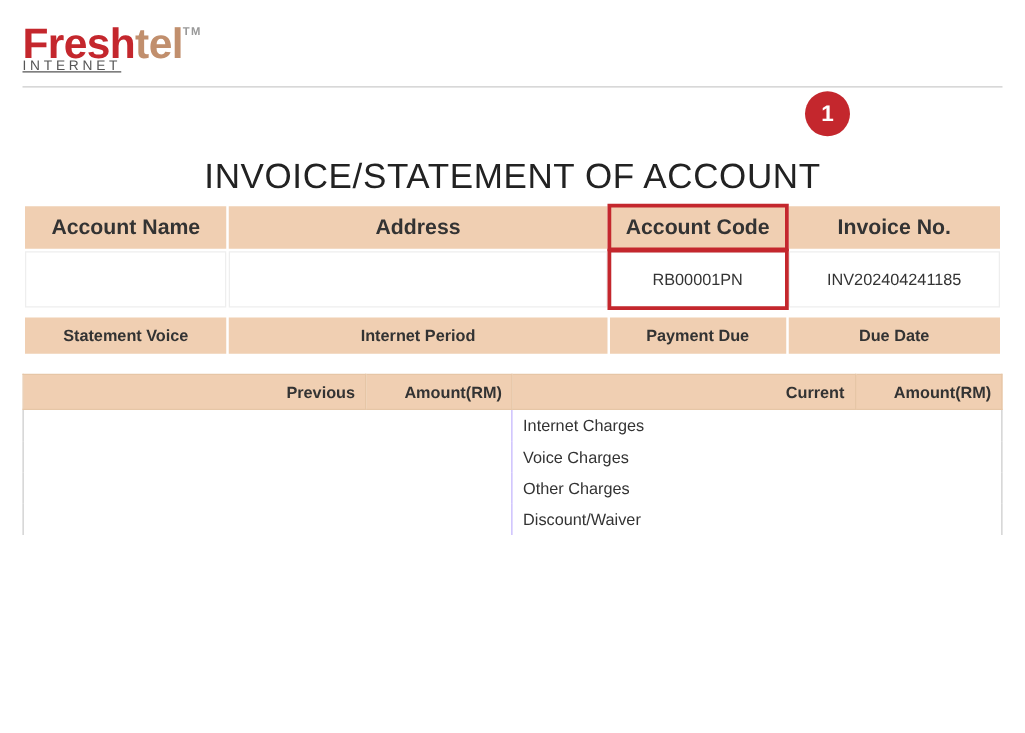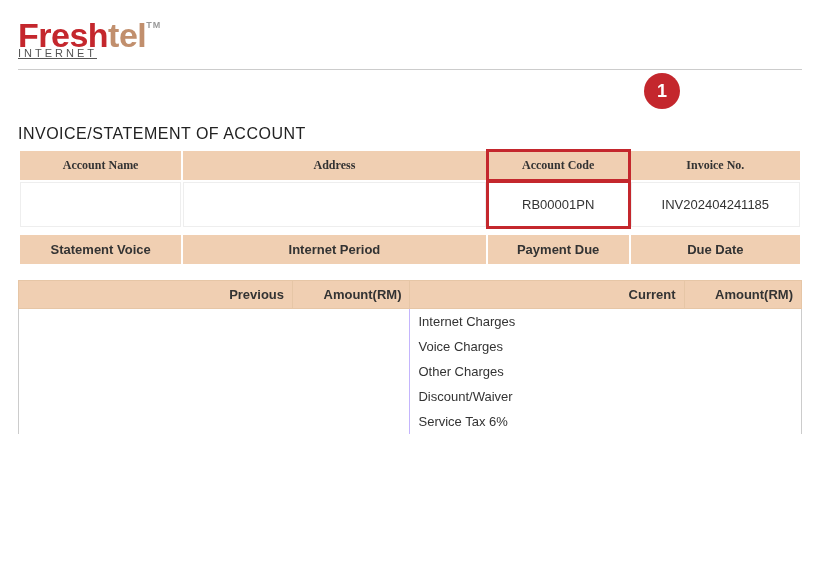--- a/index.html
+++ b/index.html
@@ -39,22 +39,22 @@
   }
   .logo-sub {
     display: block;
     font-size: 11px;
     letter-spacing: 3px;
     color: #555;
     margin-top: -4px;
     text-decoration: underline;
   }
   .doc-title {
-    text-align: left;
-    font-size: 16px;
+    text-align: center;
+    font-size: 28px;
     font-weight: 400;
     letter-spacing: 0.5px;
     color: #222;
     margin: 0 0 6px 0;
   }
   .header-row {
     position: relative;
   }
   .callout {
     position: absolute;
@@ -74,24 +74,23 @@
   .tbl {
     width: 100%;
     border-collapse: separate;
     border-spacing: 2px;
     table-layout: fixed;
   }
   .tbl th {
     background: #f0cfb2;
     color: #333;
     font-weight: 700;
-    font-size: 12px;
+    font-size: 17px;
     padding: 7px 8px;
     text-align: center;
-    font-family: Liberation Serif, serif;
   }
   .tbl td {
     background: #fff;
     border: 1px solid #eee;
     padding: 14px 8px;
     text-align: center;
     color: #333;
     font-size: 13px;
   }
   .col-name { width: 160px; }
@@ -242,20 +241,14 @@
     <td class="cell col-prev-amt"></td>
     <td class="cell col-curr-label">Other Charges</td>
     <td class="cell col-curr-amt"></td>
   </tr>
   <tr>
     <td class="cell col-prev-label"></td>
     <td class="cell col-prev-amt"></td>
     <td class="cell col-curr-label">Discount/Waiver</td>
     <td class="cell col-curr-amt"></td>
   </tr>
-  <tr>
-    <td class="cell col-prev-label"></td>
-    <td class="cell col-prev-amt"></td>
-    <td class="cell col-curr-label">Service Tax 6%</td>
-    <td class="cell col-curr-amt"></td>
-  </tr>
 </tbody>
   </table>
 
 </body></html>

